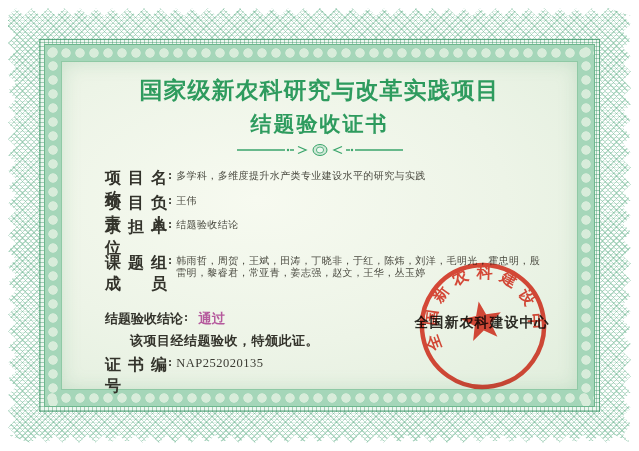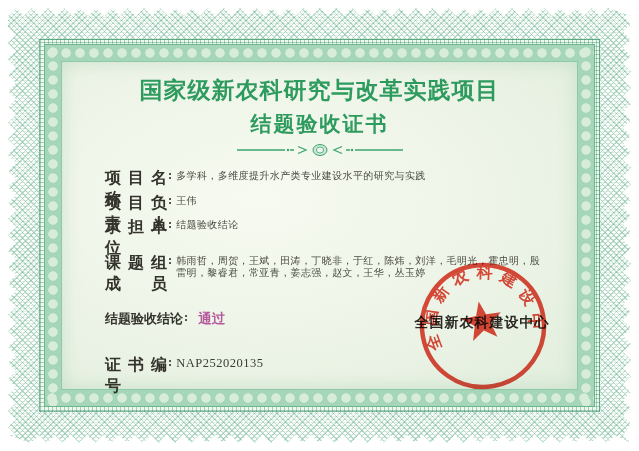--- a/index.html
+++ b/index.html
@@ -109,20 +109,21 @@
         <span class="f-colon">:</span>
       <span class="f-value">韩雨哲，周贺，王斌，田涛，丁晓非，于红，陈炜，刘洋，毛明光，霍忠明，殷雷明，黎睿君，常亚青，姜志强，赵文，王华，丛玉婷</span>
     </div>
 
     <div class="frow row-concl">
       <span class="concl-label">结题验收结论</span>
         <span class="f-colon">:</span>
       <span class="concl-value">通过</span>
     </div>
 
+    <div class="statement">该项目经结题验收，特颁此证。</div>
 
     <div class="frow row-certno">
       <span class="f-label">证书编号</span>
         <span class="f-colon">:</span>
       <span class="certno-value">NAP252020135</span>
     </div>
 
     <div class="issue">
       <div class="issuer-line">全国新农科建设中心</div>
     </div>

